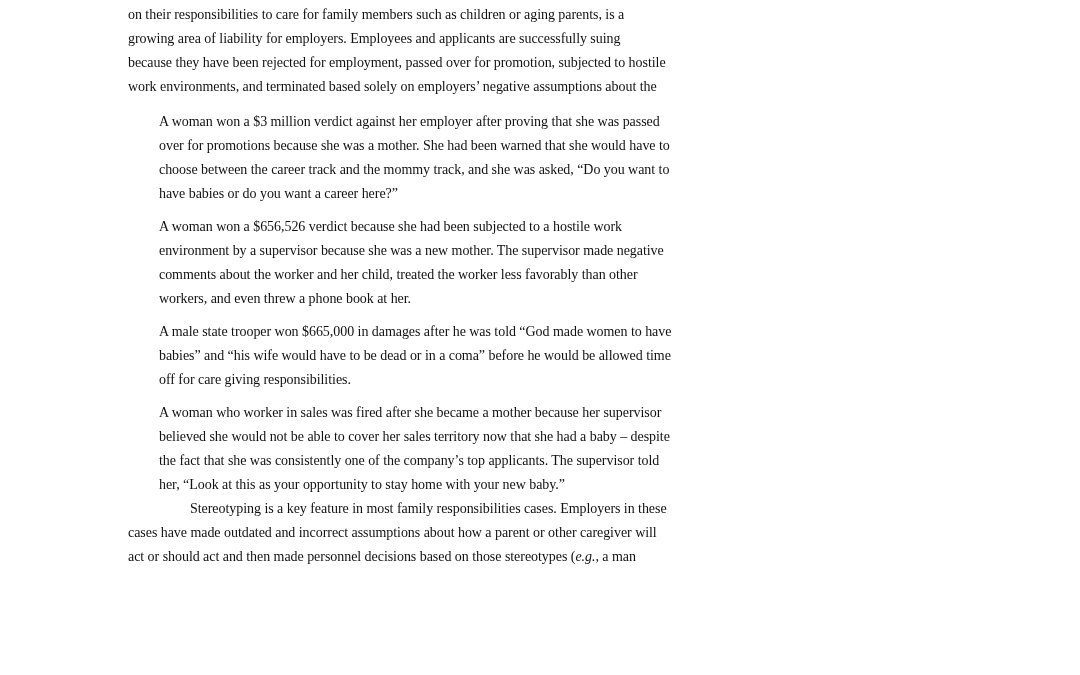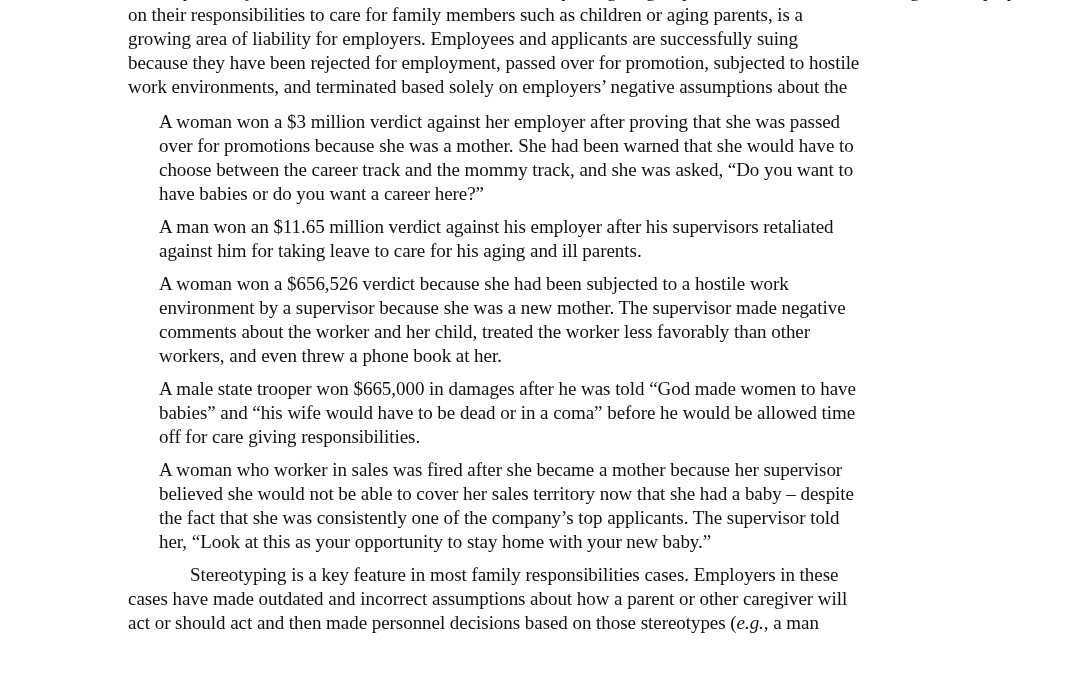--- a/index.html
+++ b/index.html
@@ -15,33 +15,33 @@
     font-family: "Liberation Serif", "DejaVu Serif", serif;
     color: #111111;
   }
   .page {
     position: absolute;
     left: 128px;
     top: -21px;
     width: 830px;
   }
   .line {
-    font-size: 19px;
+    font-size: 14px;
     line-height: 24px;
     height: 24px;
     white-space: nowrap;
     letter-spacing: -0.05px;
   }
   .para { margin: 0; }
   .example {
     margin-left: 31px;
     margin-top: 9px;
   }
   .first-example { margin-top: 11px; }
-  .body-para { margin-top: 9px; }
+  .body-para { }
   .indent-first { padding-left: 62px; }
   .cutoff { color: #111111; }
   em { }
 </style>
 </head>
 <body>
 
 <div class="page">
 
   <div class="para">
@@ -52,24 +52,20 @@
     <div class="line">work environments, and terminated based solely on employers’ negative assumptions about the</div>
   </div>
 
   <div class="para example first-example">
     <div class="line">A woman won a $3 million verdict against her employer after proving that she was passed</div>
     <div class="line">over for promotions because she was a mother.   She had been warned that she would have to</div>
     <div class="line">choose between the career track and the mommy track, and she was asked, “Do you want to</div>
     <div class="line">have babies or do you want a career here?”</div>
   </div>
 
-  <div class="para example">
-    <div class="line">A man won an $11.65 million verdict against his employer after his supervisors retaliated</div>
-    <div class="line">against him for taking leave to care for his aging and ill parents.</div>
-  </div>
 
   <div class="para example">
     <div class="line">A woman won a $656,526 verdict because she had been subjected to a hostile work</div>
     <div class="line">environment by a supervisor because she was a new mother.  The supervisor made negative</div>
     <div class="line">comments about the worker and her child, treated the worker less favorably than other</div>
     <div class="line">workers, and even threw a phone book at her.</div>
   </div>
 
   <div class="para example">
     <div class="line">A male state trooper won $665,000 in damages after he was told “God made women to have</div>

